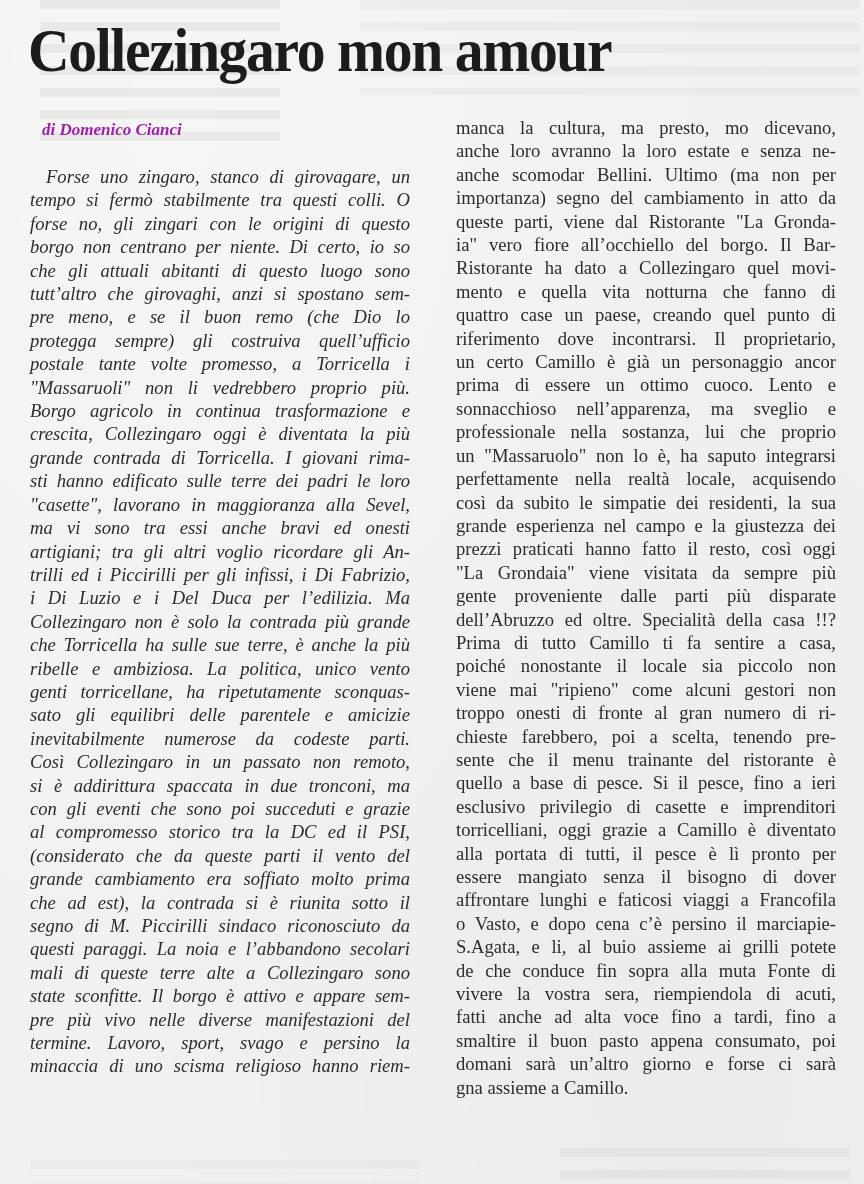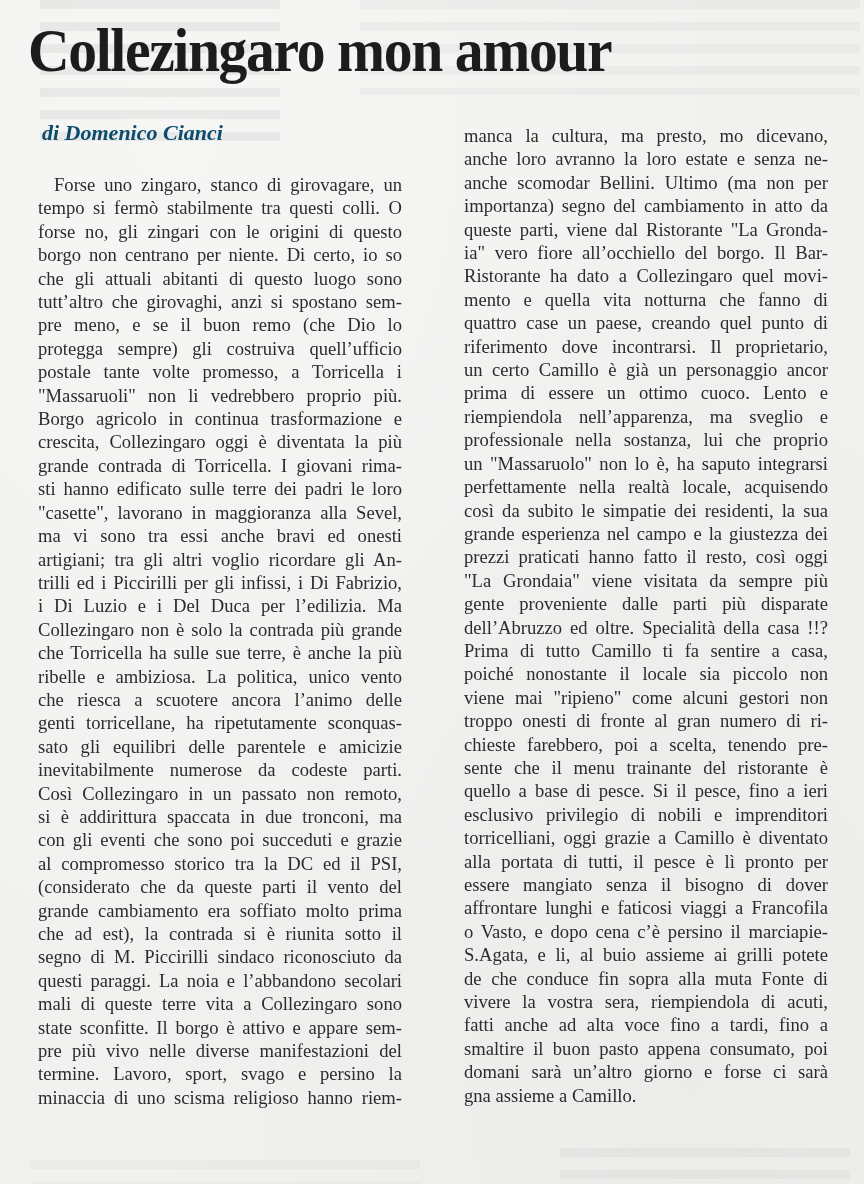--- a/index.html
+++ b/index.html
@@ -56,40 +56,41 @@
       transform-origin: left top;
       white-space: nowrap;
     }
     .byline {
       position: absolute;
       left: 42px;
       top: 120px;
       font-family: "Liberation Serif", "DejaVu Serif", serif;
       font-style: italic;
       font-weight: bold;
-      font-size: 22px;
-      color: #0c4a6e;
+      font-size: 17px;
+      color: #a21caf;
     }
     .column {
       position: absolute;
       font-size: 18.6px;
       line-height: 23.4px;
       text-align: justify;
       color: #2d2c2c;
     }
     .column p {
-      margin: 12px;
+      margin: 4px;
     }
     .col-left {
       left: 26px;
       top: 161px;
       width: 388px;
     }
     .col-left p {
       text-indent: 16px;
+      font-style: italic;
     }
     .col-right {
       left: 452px;
       top: 112px;
       width: 388px;
     }
     .line {
       display: block;
       text-align: justify;
       text-align-last: justify;
@@ -129,34 +130,33 @@
       <span class="line">grande contrada di Torricella. I giovani rima-</span>
       <span class="line">sti hanno edificato sulle terre dei padri le loro</span>
       <span class="line">"casette", lavorano in maggioranza alla Sevel,</span>
       <span class="line">ma vi sono tra essi anche bravi ed onesti</span>
       <span class="line">artigiani; tra gli altri voglio ricordare gli An-</span>
       <span class="line">trilli ed i Piccirilli per gli infissi, i Di Fabrizio,</span>
       <span class="line">i Di Luzio e i Del Duca per l’edilizia. Ma</span>
       <span class="line">Collezingaro non è solo la contrada più grande</span>
       <span class="line">che Torricella ha sulle sue terre, è anche la più</span>
       <span class="line">ribelle e ambiziosa. La politica, unico vento</span>
-      <span class="line">che riesca a scuotere ancora l’animo delle</span>
       <span class="line">genti torricellane, ha ripetutamente sconquas-</span>
       <span class="line">sato gli equilibri delle parentele e amicizie</span>
       <span class="line">inevitabilmente numerose da codeste parti.</span>
       <span class="line">Così Collezingaro in un passato non remoto,</span>
       <span class="line">si è addirittura spaccata in due tronconi, ma</span>
       <span class="line">con gli eventi che sono poi succeduti e grazie</span>
       <span class="line">al compromesso storico tra la DC ed il PSI,</span>
       <span class="line">(considerato che da queste parti il vento del</span>
       <span class="line">grande cambiamento era soffiato molto prima</span>
       <span class="line">che ad est), la contrada si è riunita sotto il</span>
       <span class="line">segno di M. Piccirilli sindaco riconosciuto da</span>
       <span class="line">questi paraggi. La noia e l’abbandono secolari</span>
-      <span class="line">mali di queste terre vita a Collezingaro sono</span>
+      <span class="line">mali di queste terre alte a Collezingaro sono</span>
       <span class="line">state sconfitte. Il borgo è attivo e appare sem-</span>
       <span class="line">pre più vivo nelle diverse manifestazioni del</span>
       <span class="line">termine. Lavoro, sport, svago e persino la</span>
       <span class="line">minaccia di uno scisma religioso hanno riem-</span>
     </p>
 </div>
 
 <div class="column col-right">
   <p id="right-para">
       <span class="line">manca la cultura, ma presto, mo dicevano,</span>
@@ -164,38 +164,38 @@
       <span class="line">anche scomodar Bellini. Ultimo (ma non per</span>
       <span class="line">importanza) segno del cambiamento in atto da</span>
       <span class="line">queste parti, viene dal Ristorante "La Gronda-</span>
       <span class="line">ia" vero fiore all’occhiello del borgo. Il Bar-</span>
       <span class="line">Ristorante ha dato a Collezingaro quel movi-</span>
       <span class="line">mento e quella vita notturna che fanno di</span>
       <span class="line">quattro case un paese, creando quel punto di</span>
       <span class="line">riferimento dove incontrarsi. Il proprietario,</span>
       <span class="line">un certo Camillo è già un personaggio ancor</span>
       <span class="line">prima di essere un ottimo cuoco. Lento e</span>
-      <span class="line">riempiendola nell’apparenza, ma sveglio e</span>
+      <span class="line">sonnacchioso nell’apparenza, ma sveglio e</span>
       <span class="line">professionale nella sostanza, lui che proprio</span>
       <span class="line">un "Massaruolo" non lo è, ha saputo integrarsi</span>
       <span class="line">perfettamente nella realtà locale, acquisendo</span>
       <span class="line">così da subito le simpatie dei residenti, la sua</span>
       <span class="line">grande esperienza nel campo e la giustezza dei</span>
       <span class="line">prezzi praticati hanno fatto il resto, così oggi</span>
       <span class="line">"La Grondaia" viene visitata da sempre più</span>
       <span class="line">gente proveniente dalle parti più disparate</span>
       <span class="line">dell’Abruzzo ed oltre. Specialità della casa !!?</span>
       <span class="line">Prima di tutto Camillo ti fa sentire a casa,</span>
       <span class="line">poiché nonostante il locale sia piccolo non</span>
       <span class="line">viene mai "ripieno" come alcuni gestori non</span>
       <span class="line">troppo onesti di fronte al gran numero di ri-</span>
       <span class="line">chieste farebbero, poi a scelta, tenendo pre-</span>
       <span class="line">sente che il menu trainante del ristorante è</span>
       <span class="line">quello a base di pesce. Si il pesce, fino a ieri</span>
-      <span class="line">esclusivo privilegio  di nobili e imprenditori</span>
+      <span class="line">esclusivo privilegio  di casette e imprenditori</span>
       <span class="line">torricelliani, oggi grazie a Camillo è diventato</span>
       <span class="line">alla portata di tutti, il pesce è lì pronto per</span>
       <span class="line">essere mangiato senza il bisogno di dover</span>
       <span class="line">affrontare lunghi e faticosi viaggi a Francofila</span>
       <span class="line">o Vasto, e dopo cena c’è persino il marciapie-</span>
       <span class="line">S.Agata, e li, al buio assieme ai grilli potete</span>
       <span class="line">de che conduce fin sopra alla muta Fonte di</span>
       <span class="line">vivere la vostra sera, riempiendola di acuti,</span>
       <span class="line">fatti anche ad alta voce fino a tardi, fino a</span>
       <span class="line">smaltire il buon pasto appena consumato, poi</span>

